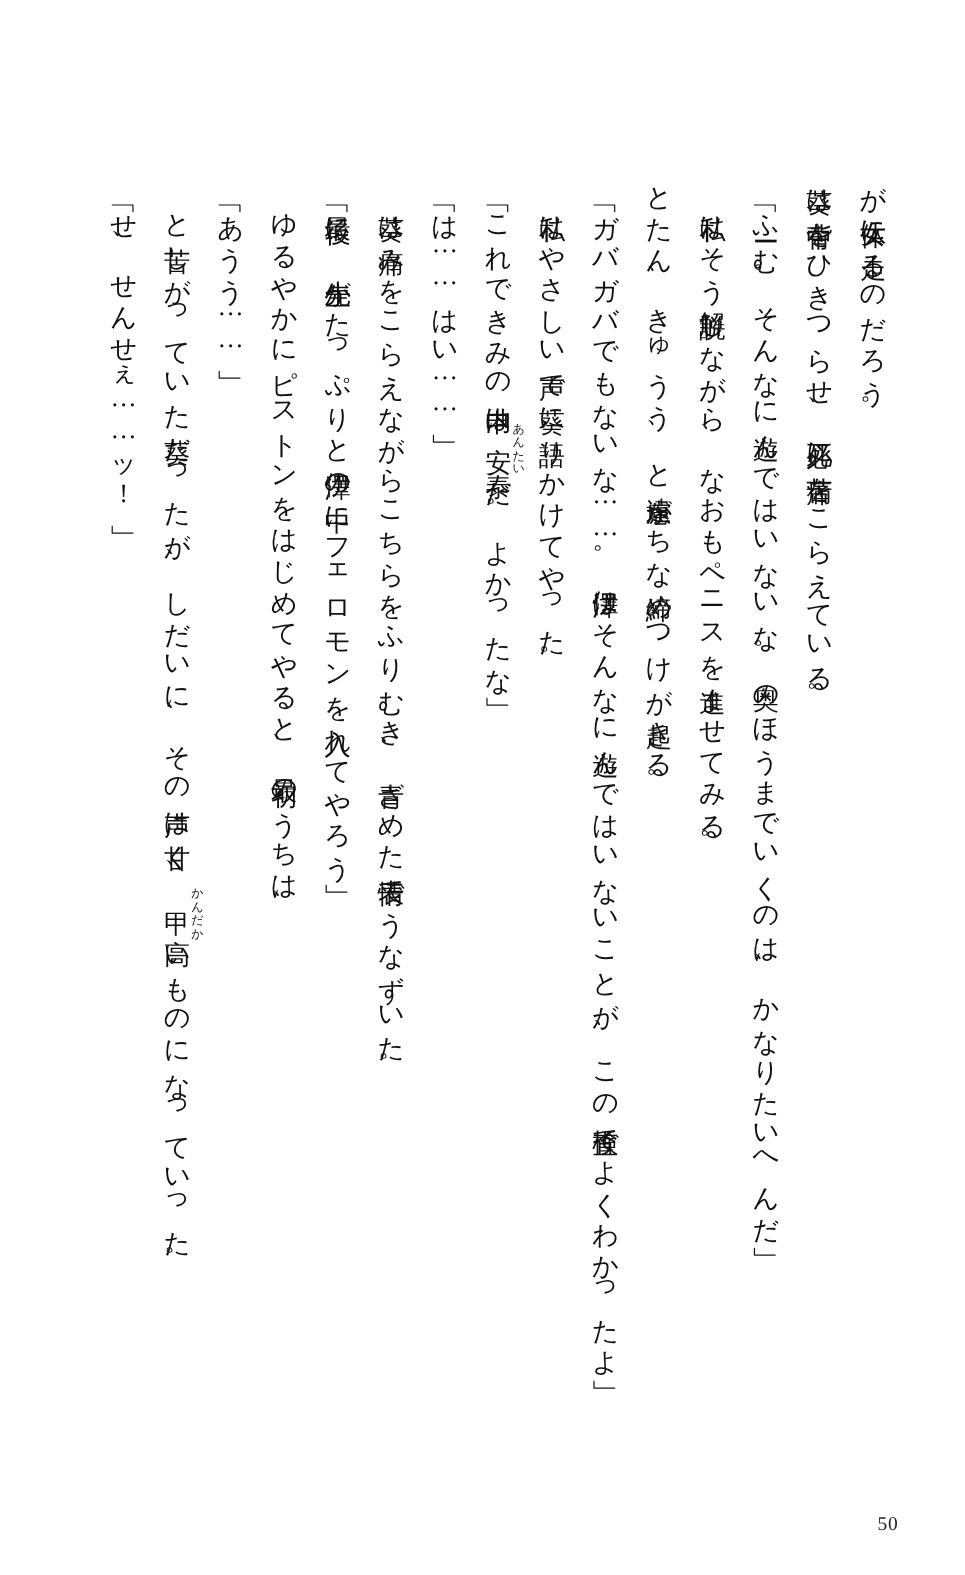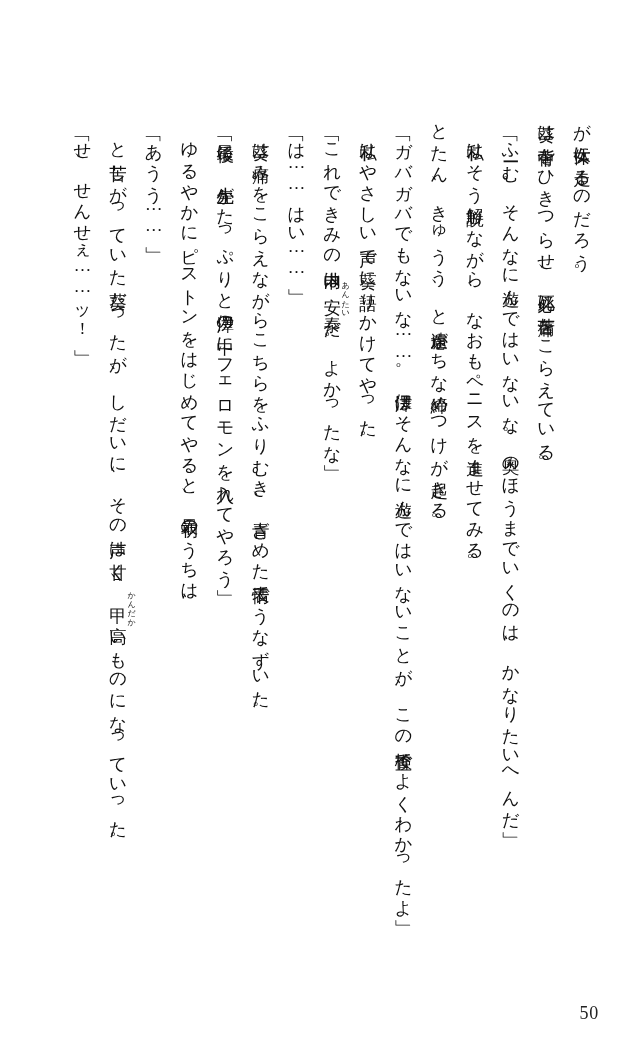--- a/index.html
+++ b/index.html
@@ -58,21 +58,21 @@
   rt {
     font-size: 8px;
     letter-spacing: 0;
     line-height: 1;
   }
 
   #page-number {
     position: absolute;
     right: 44px;
     bottom: 26px;
-    font-size: 18px;
+    font-size: 13px;
     font-family: "Liberation Serif", "DejaVu Serif", serif;
     color: #222222;
     letter-spacing: 0.04em;
   }
 </style>
 </head>
 <body>
 
 <div id="page">
 

